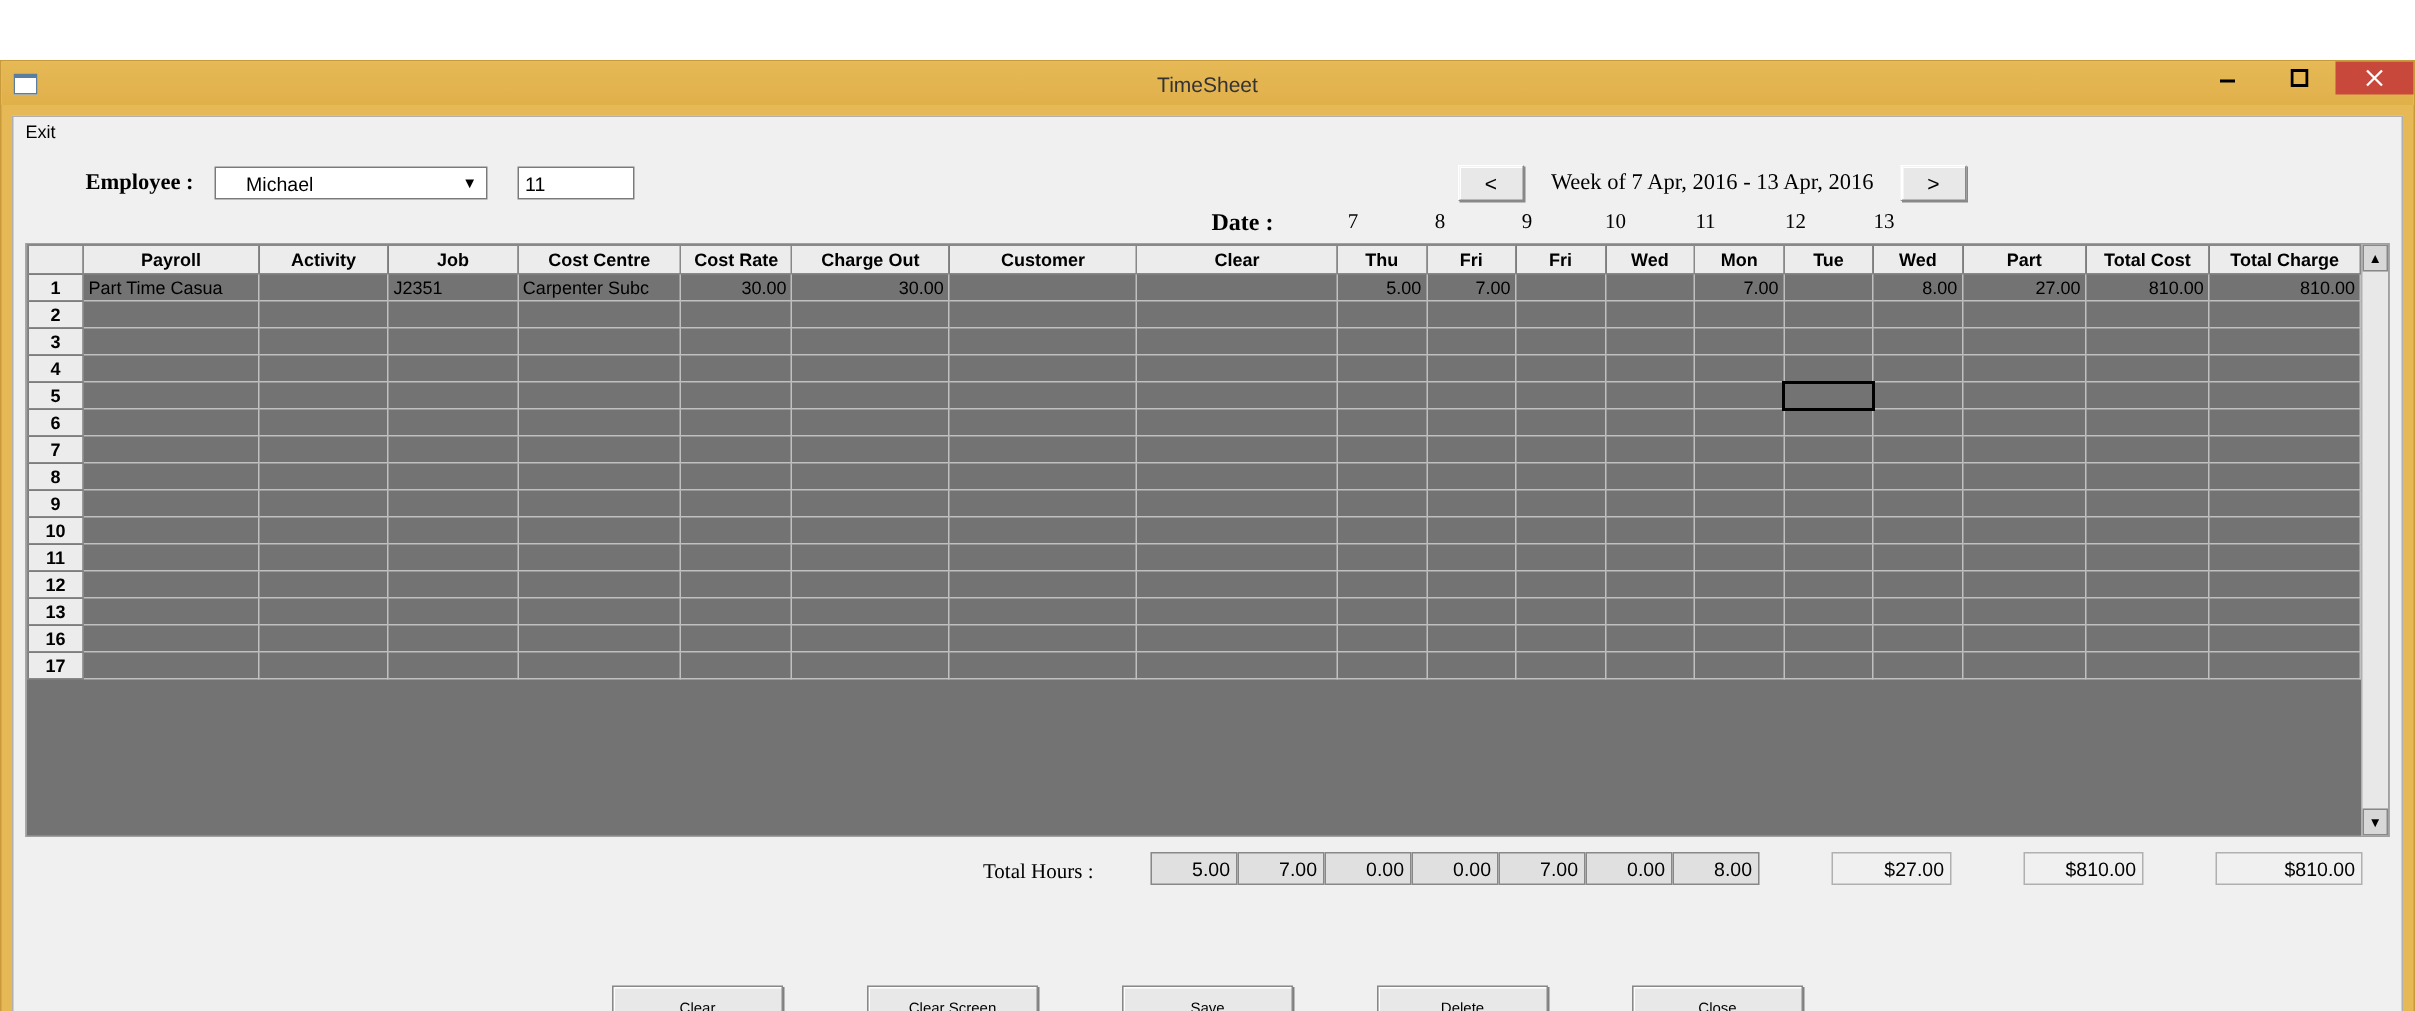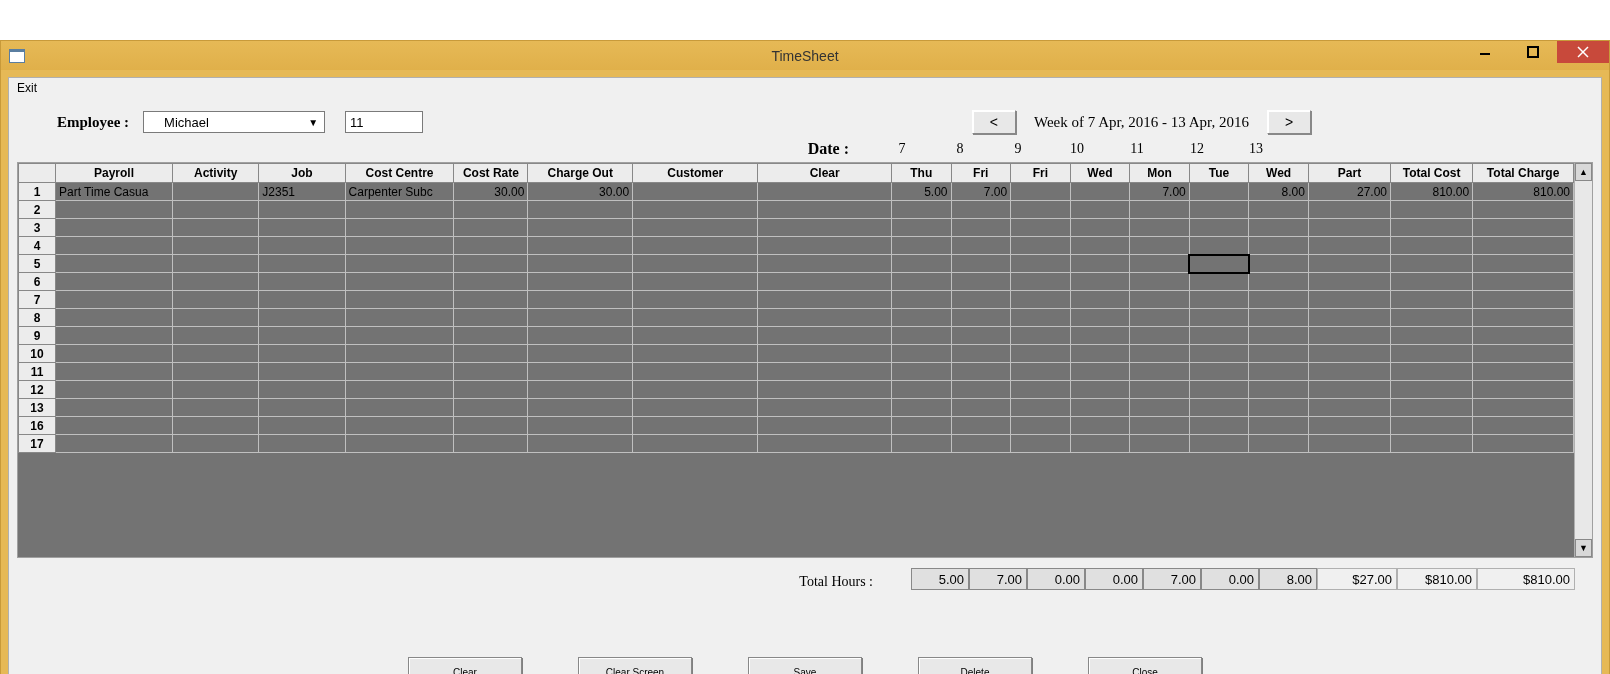--- a/index.html
+++ b/index.html
@@ -224,20 +224,21 @@
     display: flex;
     align-items: center;
     justify-content: flex-end;
     padding: 0 4px;
     font-size: 13px;
     background: #e0e0e0;
   }
   .tot-cell.plain {
     background: #f0f0f0;
     border-color: #b0b0b0;
+    margin-left: 48px;
   }
   .btn-row {
     position: absolute;
     bottom: 18px;
     left: 0; right: 0;
     display: flex;
     justify-content: center;
     gap: 56px;
   }
   .main-btn {

